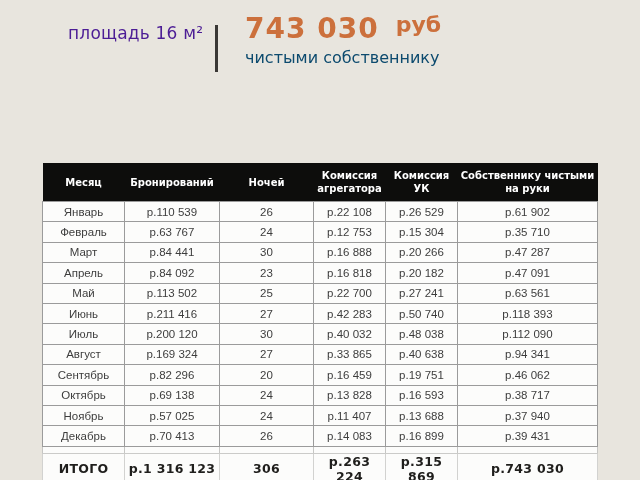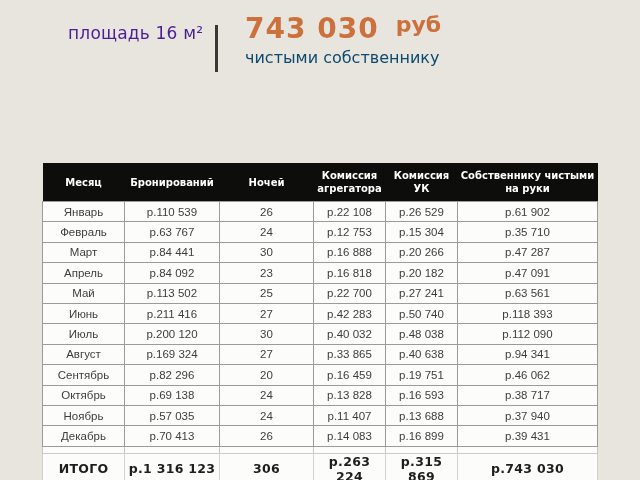--- a/index.html
+++ b/index.html
@@ -177,21 +177,21 @@
         <tr>
           <td class="body-cell">Октябрь</td>
           <td class="body-cell">р.69 138</td>
           <td class="body-cell">24</td>
           <td class="body-cell">р.13 828</td>
           <td class="body-cell">р.16 593</td>
           <td class="body-cell">р.38 717</td>
         </tr>
         <tr>
           <td class="body-cell">Ноябрь</td>
-          <td class="body-cell">р.57 035</td>
+          <td class="body-cell">р.57 025</td>
           <td class="body-cell">24</td>
           <td class="body-cell">р.11 407</td>
           <td class="body-cell">р.13 688</td>
           <td class="body-cell">р.37 940</td>
         </tr>
         <tr>
           <td class="body-cell">Декабрь</td>
           <td class="body-cell">р.70 413</td>
           <td class="body-cell">26</td>
           <td class="body-cell">р.14 083</td>

